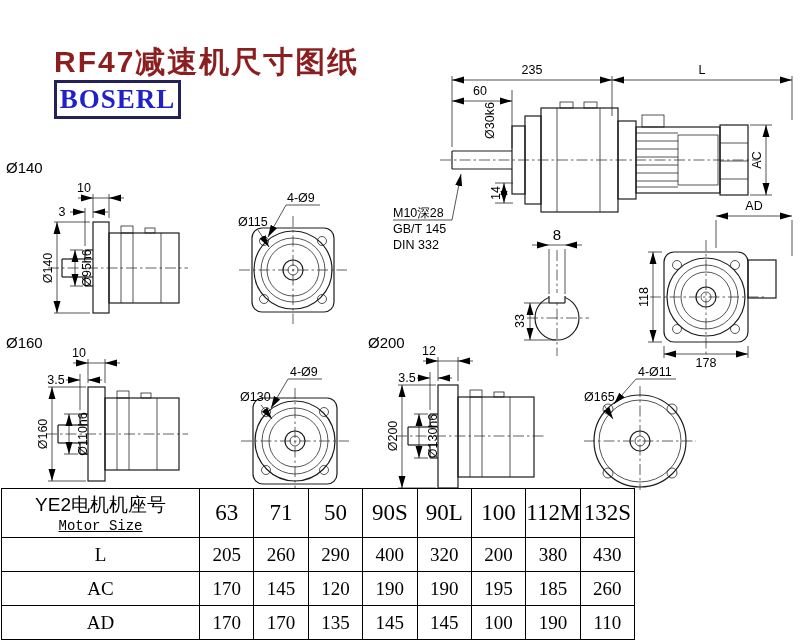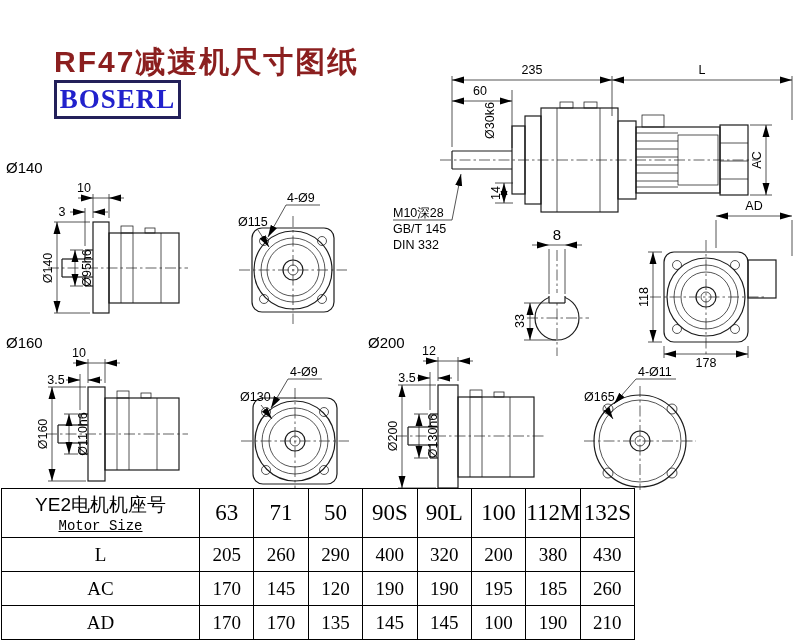--- a/index.html
+++ b/index.html
@@ -393,18 +393,18 @@
     </tr>
     <tr>
       <td>AD</td>
       <td>170</td>
       <td>170</td>
       <td>135</td>
       <td>145</td>
       <td>145</td>
       <td>100</td>
       <td>190</td>
-      <td>210</td>
+      <td>110</td>
     </tr>
   </tbody>
     </table>
 
 </div>
 
 </body></html>

